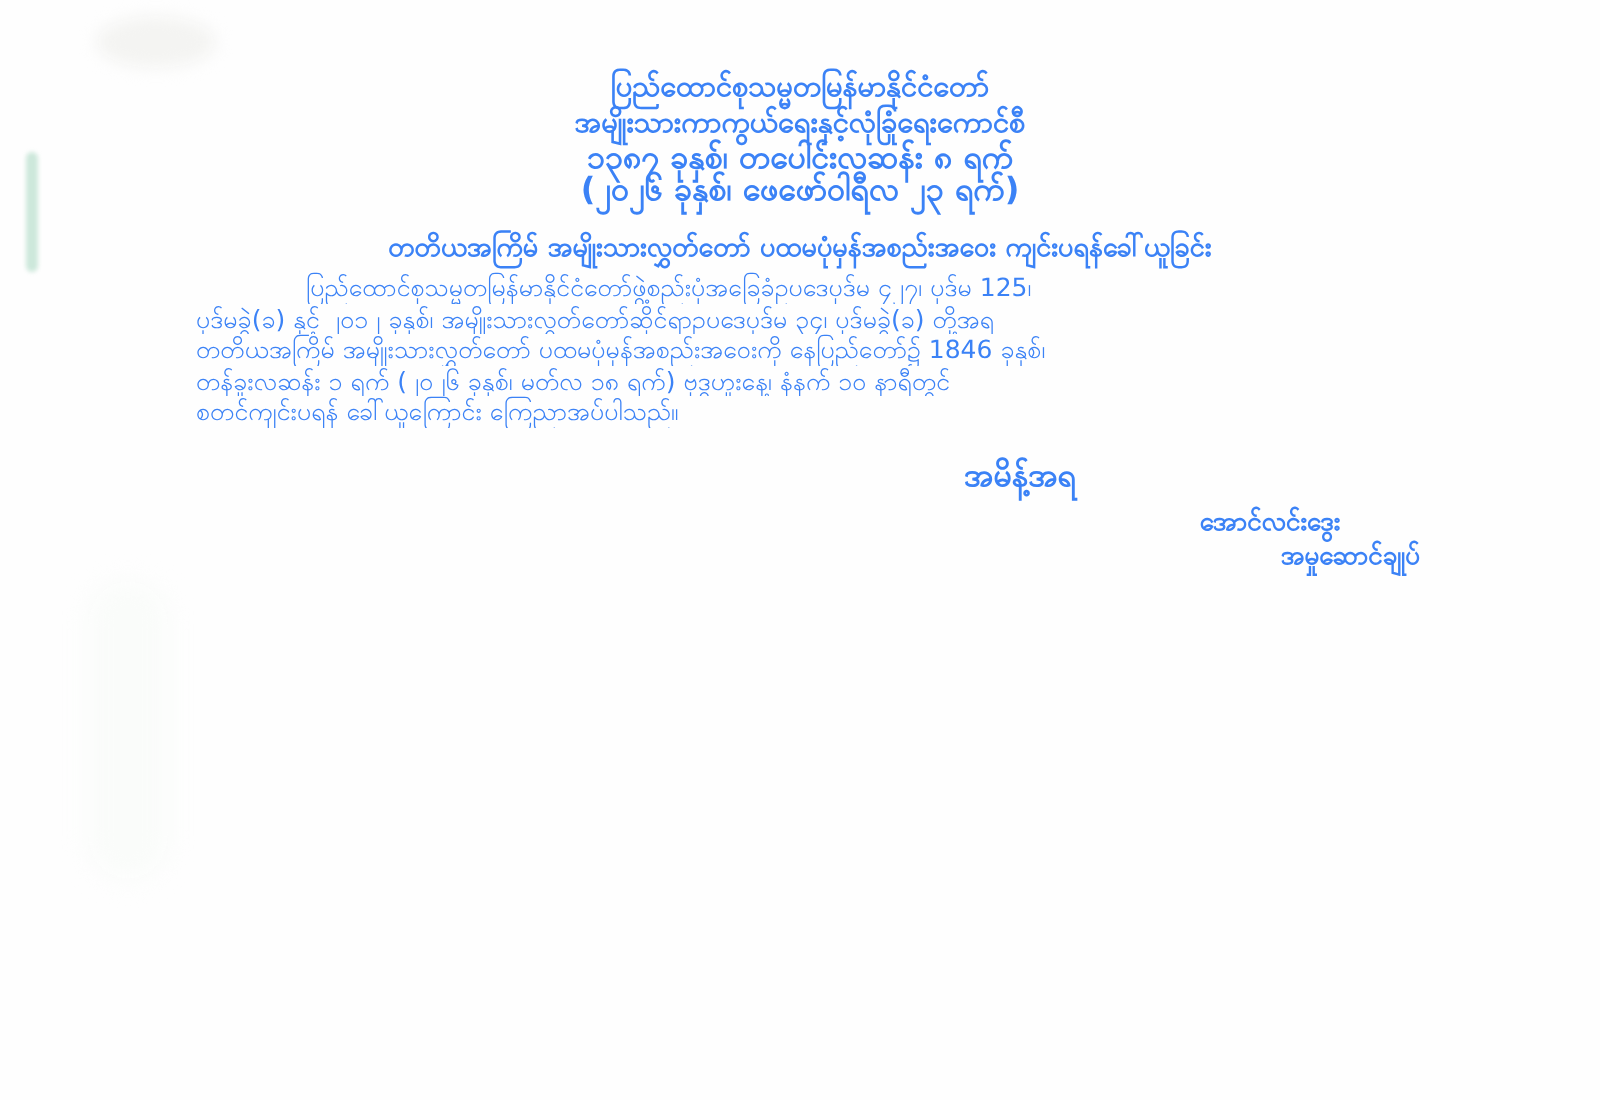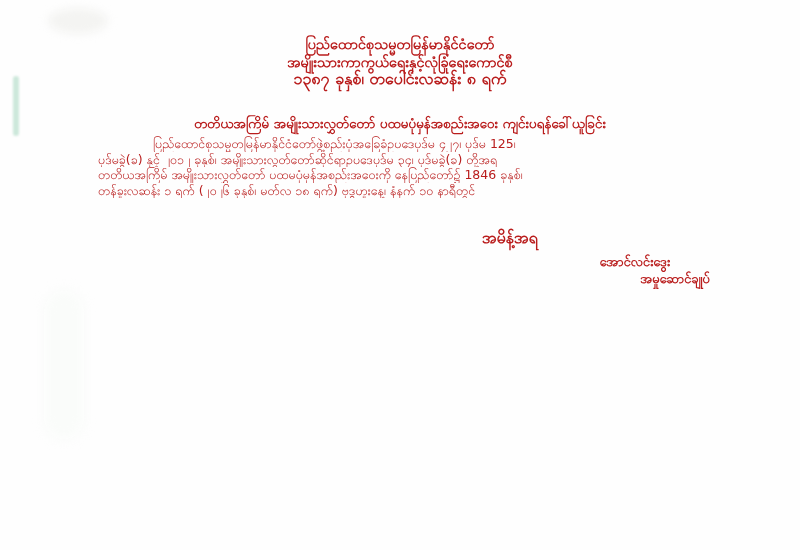--- a/index.html
+++ b/index.html
@@ -7,21 +7,21 @@
     padding: 0;
     background: #e9e9e9;
     font-family: "DejaVu Sans", "Liberation Sans", sans-serif;
   }
   .page {
     position: relative;
     width: 800px;
     height: 550px;
     background: #fefefe;
     overflow: hidden;
-    color: #b91c1c;
+    color: #3b82f6;
   }
   
   .green-mark {
     position: absolute;
     left: 13px;
     top: 76px;
     width: 6px;
     height: 60px;
     background: #cde8db;
     border-radius: 3px;
@@ -130,29 +130,31 @@
 <div class="page">
 
   <div class="green-mark"></div>
   <div class="smudge-top"></div>
   <div class="smudge-left"></div>
 
   <div class="header">
     <div class="h1">ပြည်ထောင်စုသမ္မတမြန်မာနိုင်ငံတော်</div>
     <div class="h1">အမျိုးသားကာကွယ်ရေးနှင့်လုံခြုံရေးကောင်စီ</div>
     <div class="h3">၁၃၈၇ ခုနှစ်၊ တပေါင်းလဆန်း ၈ ရက်</div>
+    <div class="h3">(၂၀၂၆ ခုနှစ်၊ ဖေဖော်ဝါရီလ ၂၃ ရက်)</div>
   </div>
 
   <div class="title">တတိယအကြိမ် အမျိုးသားလွှတ်တော် ပထမပုံမှန်အစည်းအဝေး ကျင်းပရန်ခေါ်ယူခြင်း</div>
 
   <div class="body-par">
     <div class="bl indent">ပြည်ထောင်စုသမ္မတမြန်မာနိုင်ငံတော်ဖွဲ့စည်းပုံအခြေခံဥပဒေပုဒ်မ ၄၂၇၊ ပုဒ်မ 125၊</div>
     <div class="bl">ပုဒ်မခွဲ(ခ) နှင့် ၂၀၁၂ ခုနှစ်၊ အမျိုးသားလွှတ်တော်ဆိုင်ရာဥပဒေပုဒ်မ ၃၄၊ ပုဒ်မခွဲ(ခ) တို့အရ</div>
     <div class="bl">တတိယအကြိမ် အမျိုးသားလွှတ်တော် ပထမပုံမှန်အစည်းအဝေးကို နေပြည်တော်၌ 1846 ခုနှစ်၊</div>
     <div class="bl">တန်ခူးလဆန်း ၁ ရက် (၂၀၂၆ ခုနှစ်၊ မတ်လ  ၁၈ ရက်) ဗုဒ္ဓဟူးနေ့၊ နံနက် ၁၀ နာရီတွင်</div>
+    <div class="bl">စတင်ကျင်းပရန် ခေါ်ယူကြောင်း ကြေညာအပ်ပါသည်။</div>
   </div>
 
   <div class="by-order">အမိန့်အရ</div>
 
   <div class="sig-block">
     <div class="sig-name">အောင်လင်းဒွေး</div>
     <div class="sig-title">အမှုဆောင်ချုပ်</div>
   </div>
 
 </div>

